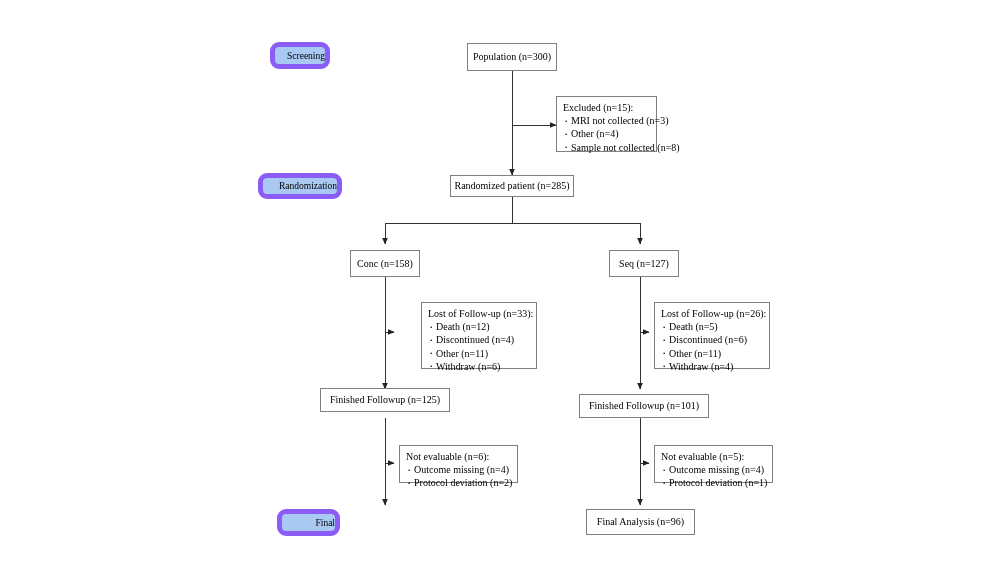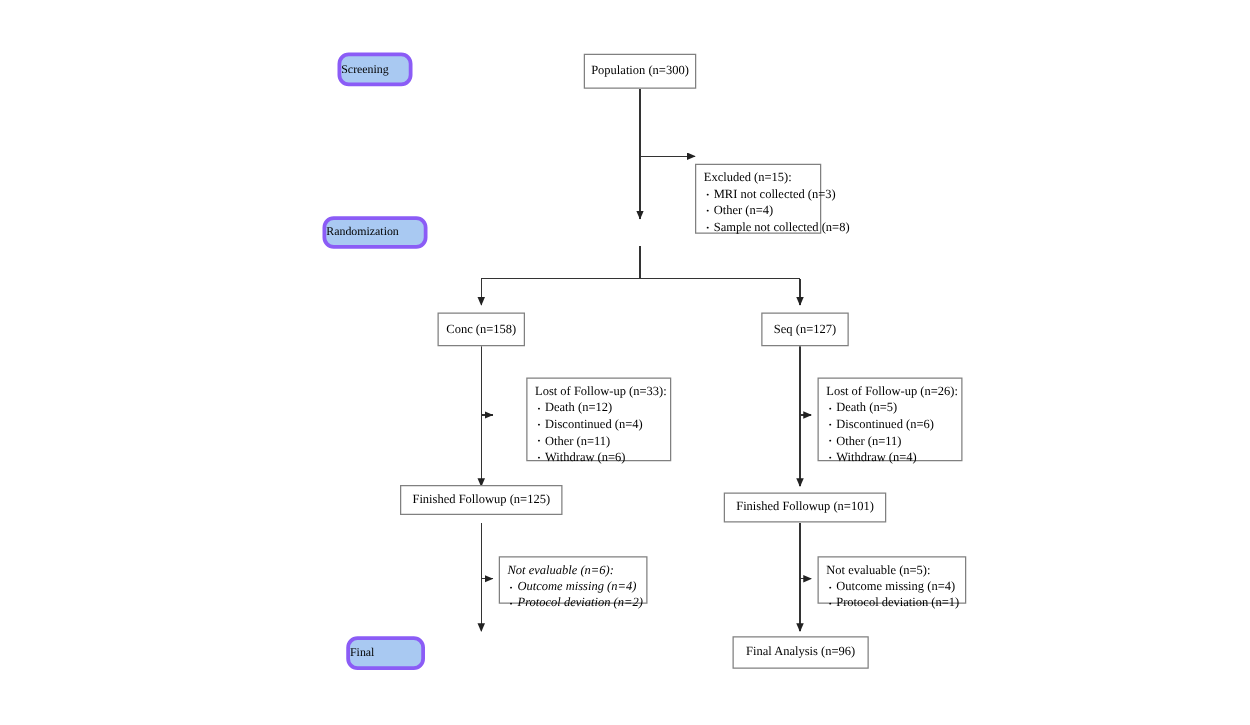--- a/index.html
+++ b/index.html
@@ -69,23 +69,23 @@
     left: 1px;
     top: -0.5px;
     font-size: 13px;
     line-height: 1.05;
   }
   .stage {
     position: absolute;
     box-sizing: border-box;
     display: flex;
     align-items: center;
-    justify-content: flex-start;
+    justify-content: flex-end;
     background: #a9c9f2;
-    border: 3px solid #8b5cf6;
+    border: 5px solid #8b5cf6;
     border-radius: 9px;
     font-size: 9.5px;
     white-space: nowrap;
     color: #000000;
     z-index: 2;
   }
 </style>
 </head>
 <body>
 
@@ -130,29 +130,32 @@
   </div>
 
   <div class="stage" style="left:277px; top:509px; width:63px; height:27px;">
     <span>Final</span>
   </div>
 
   <div class="node center" style="left:467px; top:43px; width:90px; height:28px;">
     <span>Population (n=300)</span>
   </div>
 
-  <div class="node listbox" style="left:556px; top:96px; width:101px; height:56px;margin-top:35px;">
+  <div class="node listbox" style="left:556px; top:96px; width:101px; height:56px;">
     <span class="title">Excluded (n=15):</span>
     <ul>
       <li>MRI not collected (n=3)</li>
       <li>Other (n=4)</li>
       <li>Sample not collected (n=8)</li>
     </ul>
   </div>
 
+  <div class="node center" style="left:450px; top:175px; width:124px; height:22px;">
+    <span>Randomized patient (n=285)</span>
+  </div>
 
   <div class="node center" style="left:350px; top:250px; width:70px; height:27px;">
     <span>Conc (n=158)</span>
   </div>
 
   <div class="node center" style="left:609px; top:250px; width:70px; height:27px;">
     <span>Seq (n=127)</span>
   </div>
 
   <div class="node listbox" style="left:421px; top:302px; width:116px; height:67px;">
@@ -176,21 +179,21 @@
   </div>
 
   <div class="node center" style="left:320px; top:388px; width:130px; height:24px;">
     <span>Finished Followup (n=125)</span>
   </div>
 
   <div class="node center" style="left:579px; top:394px; width:130px; height:24px;">
     <span>Finished Followup (n=101)</span>
   </div>
 
-  <div class="node listbox" style="left:399px; top:445px; width:119px; height:38px;font-style:italic;">
+  <div class="node listbox" style="left:399px; top:445px; width:119px; height:38px;">
     <span class="title">Not evaluable (n=6):</span>
     <ul>
       <li>Outcome missing (n=4)</li>
       <li>Protocol deviation (n=2)</li>
     </ul>
   </div>
 
   <div class="node listbox" style="left:654px; top:445px; width:119px; height:38px;">
     <span class="title">Not evaluable (n=5):</span>
     <ul>

